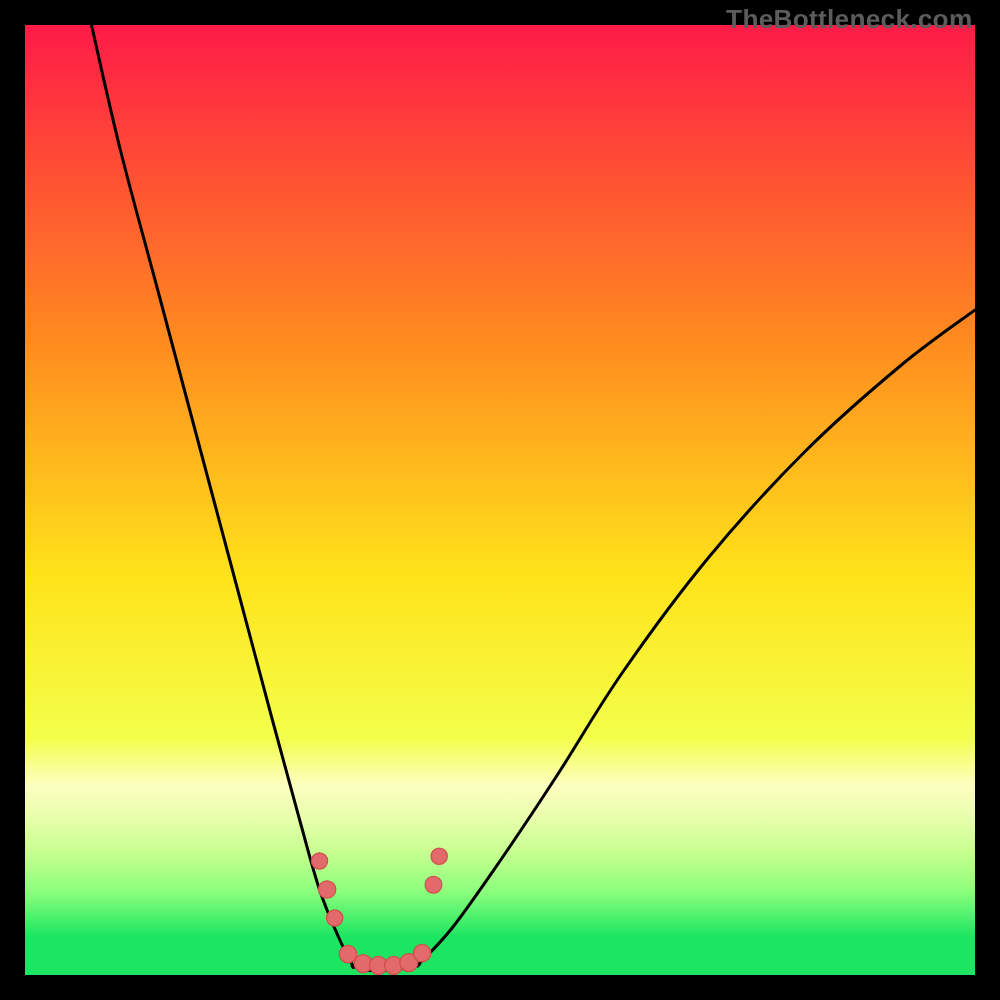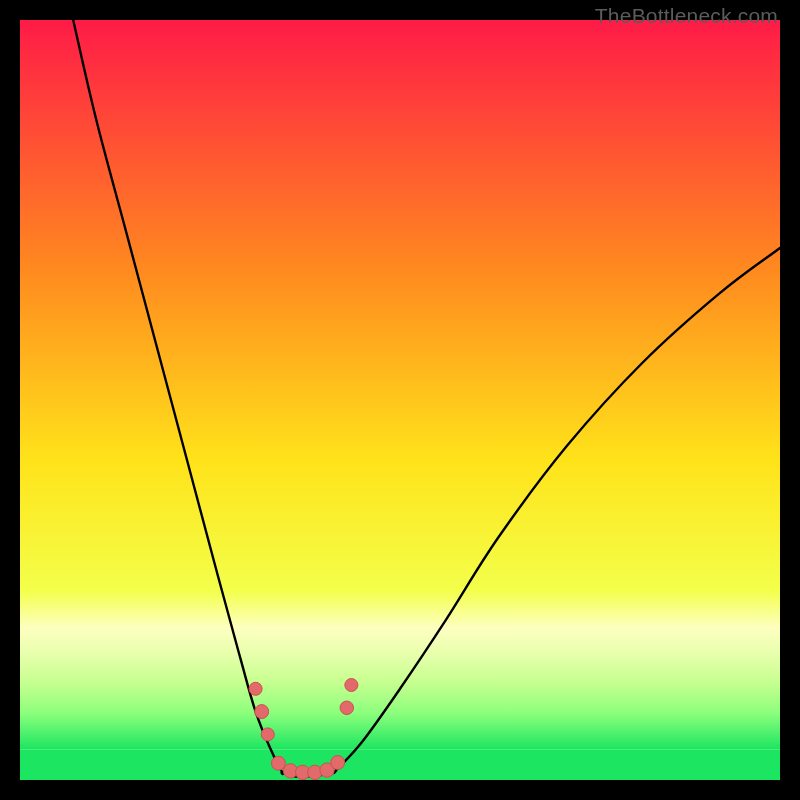--- a/index.html
+++ b/index.html
@@ -22,21 +22,21 @@
     width: 760px;
     height: 760px;
   }
   .watermark {
     position: absolute;
     top: 4px;
     right: 22px;
     font-family: Arial, Helvetica, sans-serif;
     font-size: 21px;
     color: #5c5c5c;
-    font-weight: 400;
+    font-weight: 700;
     letter-spacing: 0.2px;
   }
   svg {
     display: block;
   }
 </style>
 </head>
 <body>
 
 <div class="frame">

